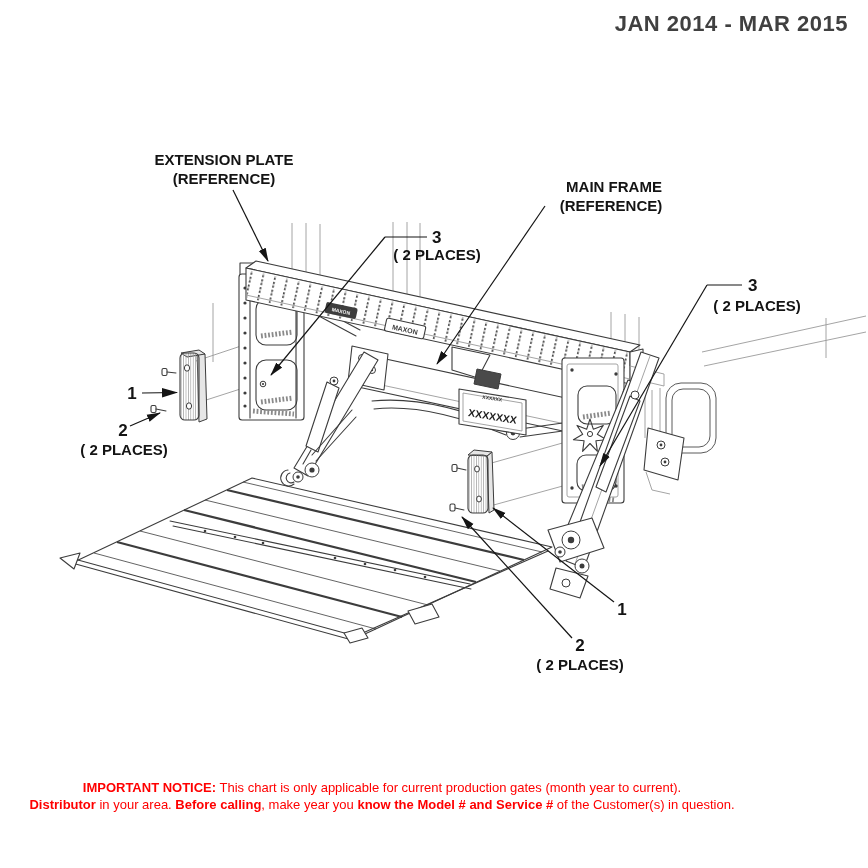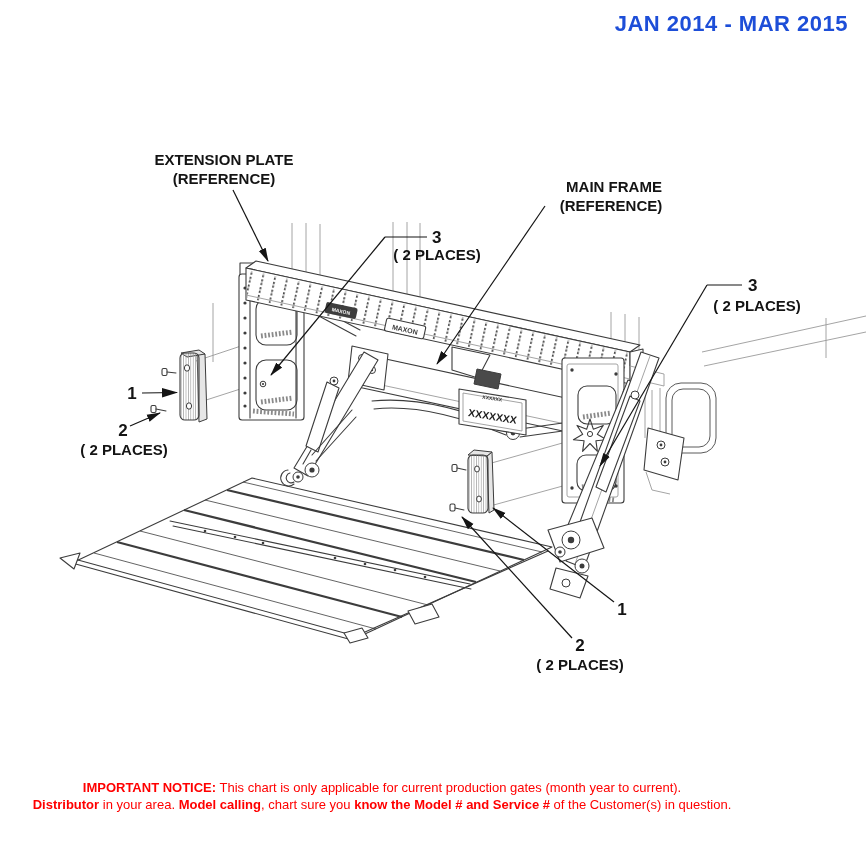--- a/index.html
+++ b/index.html
@@ -1,19 +1,19 @@
 <!DOCTYPE html>
 <html><head>
 <meta charset="utf-8">
 <style>
   html,body{margin:0;padding:0;background:#ffffff;}
   body{width:868px;height:868px;position:relative;overflow:hidden;
        font-family:"Liberation Sans", sans-serif;}
   .date-range{position:absolute;top:11px;right:20px;
-    font-size:22px;font-weight:bold;color:#1d4ed8;letter-spacing:.5px;}
+    font-size:22px;font-weight:bold;color:#404040;letter-spacing:.5px;}
   svg{position:absolute;left:0;top:0;}
   svg .ln{fill:none;stroke:#3c3c3c;stroke-width:1.1;stroke-linejoin:round;stroke-linecap:round;}
   svg .fw{fill:#ffffff;stroke:#3c3c3c;stroke-width:1.1;stroke-linejoin:round;}
   svg .fg{fill:#e6e6e6;stroke:#3c3c3c;stroke-width:1;stroke-linejoin:round;}
   svg .lt{fill:none;stroke:#9a9a9a;stroke-width:0.9;}
   svg .ledge{fill:none;stroke:#8a8a8a;stroke-width:5;stroke-dasharray:1.8 1.8;}
   svg .bolt{fill:#ffffff;stroke:#3c3c3c;stroke-width:1;}
   svg .dot{fill:#3c3c3c;stroke:none;}
   svg .lbl{font-family:"Liberation Sans",sans-serif;font-size:15px;font-weight:bold;fill:#141414;}
   svg .num{font-family:"Liberation Sans",sans-serif;font-size:17px;font-weight:bold;fill:#141414;}
@@ -317,14 +317,14 @@
 
   <g>
     <text class="num" x="580" y="651" text-anchor="middle">2</text>
     <line class="ldr" x1="572" y1="638" x2="462" y2="517" marker-end="url(#arrow)"></line>
     <text class="lbl" x="580" y="670" text-anchor="middle">( 2 PLACES)</text>
   </g>
 </svg>
 
 <div class="notice">
   <div><b>IMPORTANT NOTICE:</b><span> This chart is only applicable for current production gates (month year to current).</span></div>
-  <div><b>Distributor</b><span> in your area. </span><b>Model calling</b><span>, chart sure you </span><b>know the Model # and Service #</b><span> of the Customer(s) in question.</span></div>
+  <div><b>Distributor</b><span> in your area. </span><b>Before calling</b><span>, make year you </span><b>know the Model # and Service #</b><span> of the Customer(s) in question.</span></div>
 </div>
 
 </body></html>

